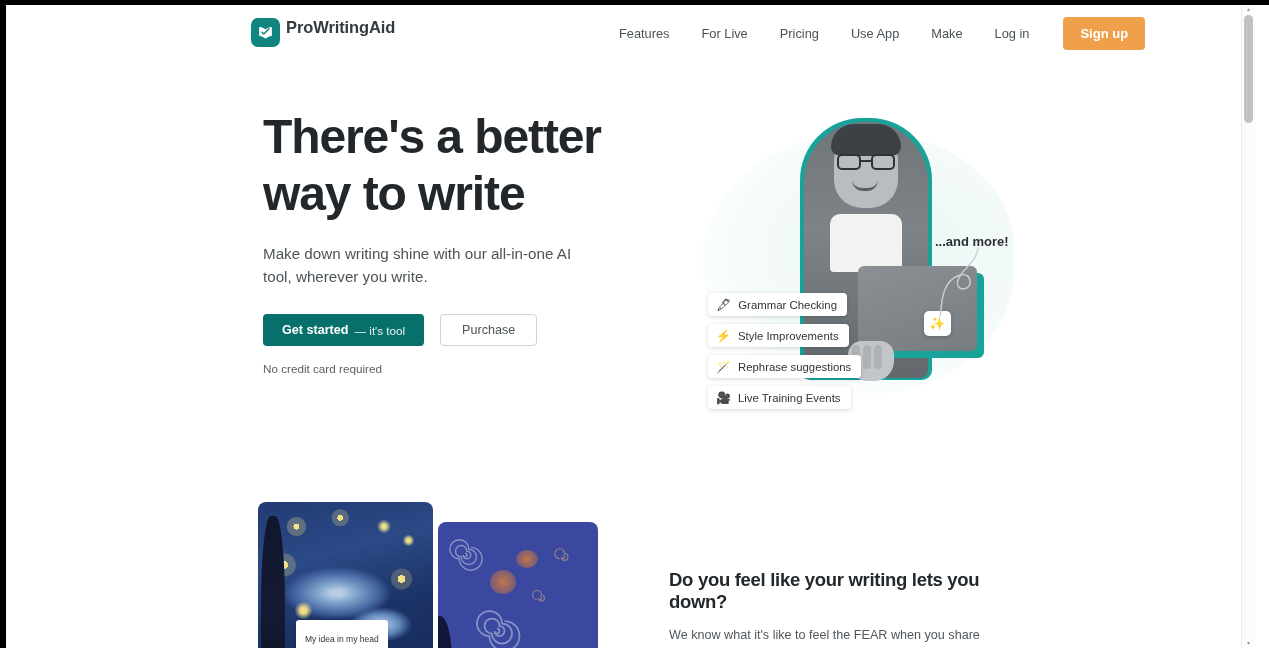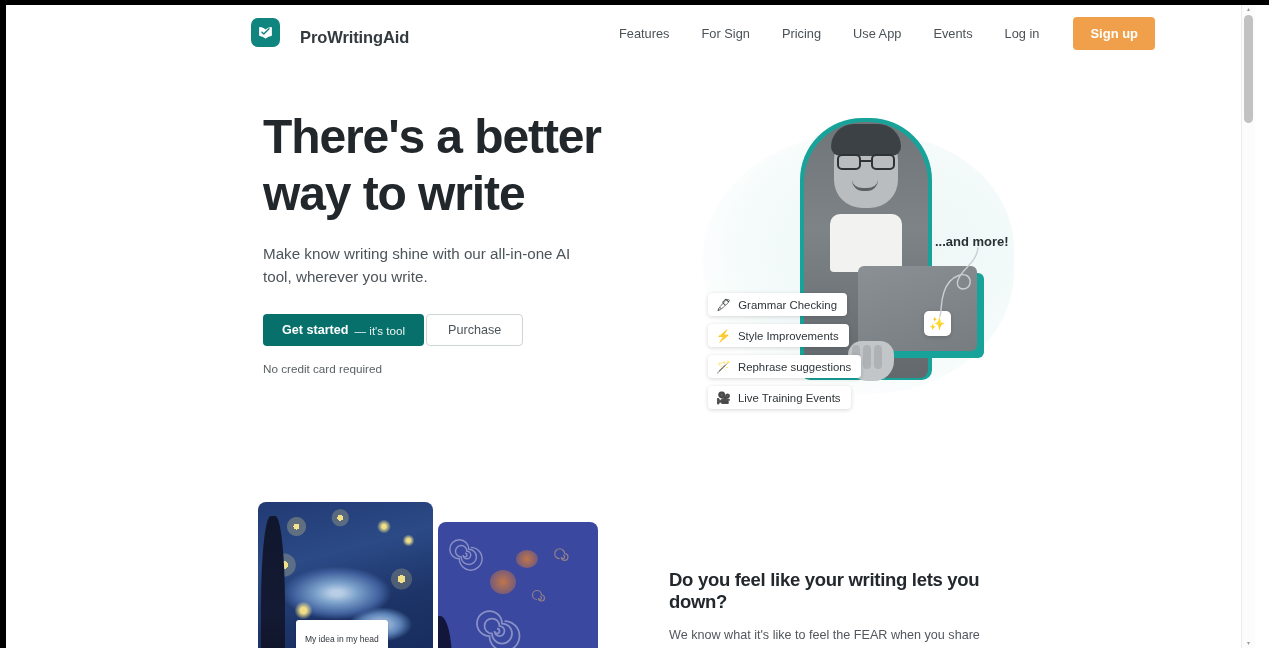--- a/index.html
+++ b/index.html
@@ -50,21 +50,21 @@
   
   header {
     position: absolute;
     left: 0; top: 0;
     width: 1249px; height: 56px;
     background: #ffffff;
     display: flex; align-items: center;
   }
   .brand {
     position: absolute; left: 245px; top: 13px;
-    display: flex; align-items: flex-end; gap: 20px;
+    display: flex; align-items: flex-start; gap: 6px;
     text-decoration: none;
   }
   .logo-mark {
     width: 29px; height: 29px; border-radius: 7px;
     background: #10857f;
     display: flex; align-items: center; justify-content: center;
   }
   .brand-name {
     font-size: 16.5px; font-weight: bold; color: #333a3f;
     letter-spacing: -.1px;
@@ -88,21 +88,21 @@
   .hero-copy { position: absolute; left: 245px; top: 47px; width: 380px; }
   h1.hero-title {
     font-size: 48px; line-height: 57px; font-weight: bold;
     color: #21272b; letter-spacing: -1.1px;
   }
   p.hero-sub {
     margin-top: 20px;
     font-size: 15.2px; line-height: 23px; color: #4d5459;
     width: 330px;
   }
-  .hero-actions { margin-top: 26px; display: flex; align-items: center; gap: 2px; }
+  .hero-actions { margin-top: 26px; display: flex; align-items: center; gap: 16px; }
   .btn-primary {
     background: #07706b; color: #ffffff;
     border: none; border-radius: 4px;
     padding: 0 19px; height: 32px;
     font-size: 12.6px; display: flex; align-items: center; gap: 6px;
     cursor: pointer; font-family: inherit;
   }
   .btn-primary .lead { font-weight: bold; }
   .btn-primary .tail { font-weight: normal; opacity: .92; font-size: 11.6px; }
   .btn-outline {
@@ -279,37 +279,37 @@
           <svg width="17" height="17" viewBox="0 0 24 24" aria-hidden="true">
             <path d="M3 5.2c0-.6.5-1 1.1-.9 3 .5 5.6 1.6 7.9 3.3 2.3-1.7 4.9-2.8 7.9-3.3.6-.1 1.1.3 1.1.9V16c0 .5-.3.8-.8.9-2.8.5-5.3 1.6-7.4 3.2-.5.4-1.1.4-1.6 0-2.1-1.6-4.6-2.7-7.4-3.2-.5-.1-.8-.4-.8-.9V5.2z" fill="#ffffff"></path>
             <path d="M7 11.6l2.6 2.6L17 6.6" stroke="#10857f" stroke-width="2" fill="none" stroke-linecap="round" stroke-linejoin="round"></path>
           </svg>
         </span>
         <span class="brand-name">ProWritingAid</span>
       </a>
 
       <nav>
         <a href="#">Features</a>
-        <a href="#">For Sign</a>
+        <a href="#">For Live</a>
         <a href="#">Pricing</a>
         <a href="#">Use App</a>
-        <a href="#">Events</a>
+        <a href="#">Make</a>
         <a href="#">Log in</a>
         <a href="#" class="signup">Sign up</a>
       </nav>
     </header>
 
     <section class="hero">
 
       <div class="hero-copy">
         <h1 class="hero-title">
           <span>There's a better</span><br>
           <span>way to write</span>
         </h1>
-        <p class="hero-sub">Make know writing shine with our all-in-one AI tool, wherever you write.</p>
+        <p class="hero-sub">Make down writing shine with our all-in-one AI tool, wherever you write.</p>
 
         <div class="hero-actions">
           <button class="btn-primary">
             <span class="lead">Get started</span>
             <span class="tail">— it's tool</span>
           </button>
           <button class="btn-outline">Purchase</button>
         </div>
 
         <div class="hero-note">No credit card required</div>

